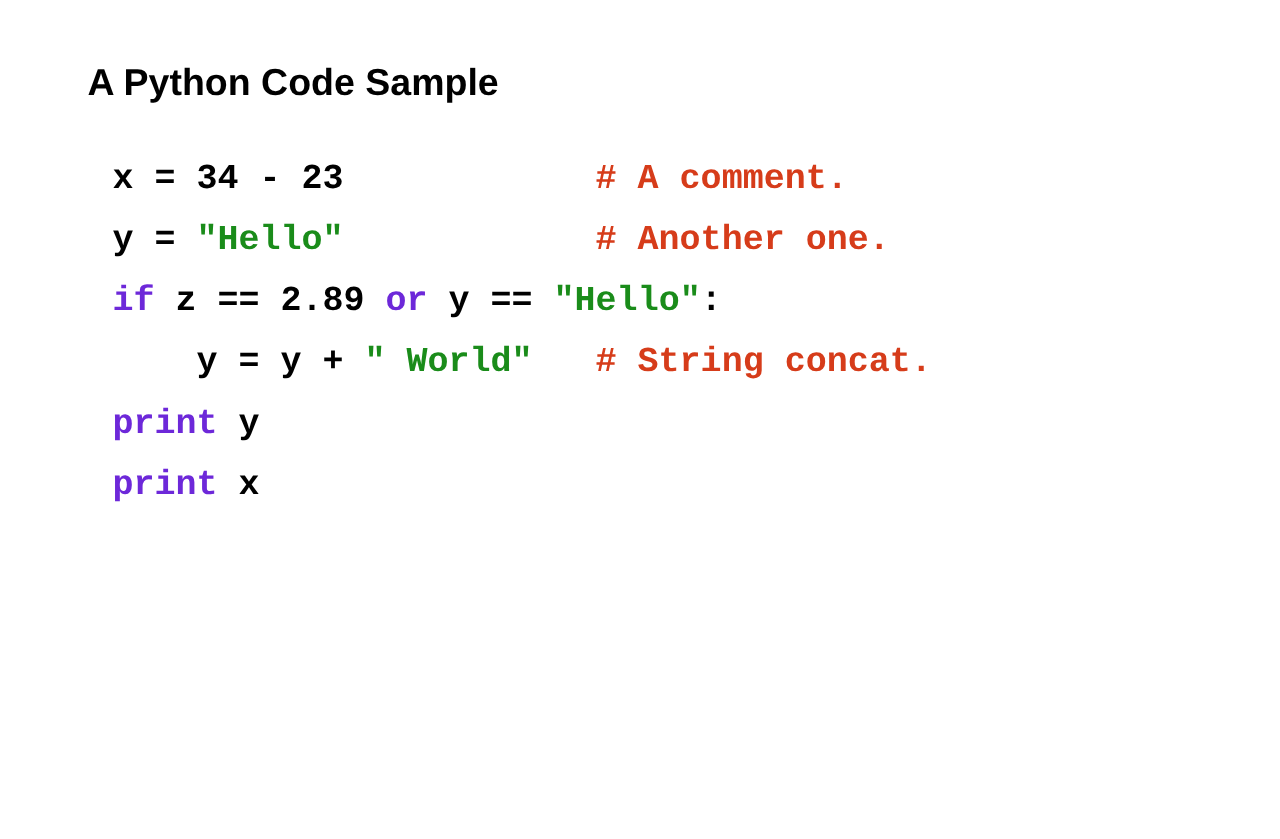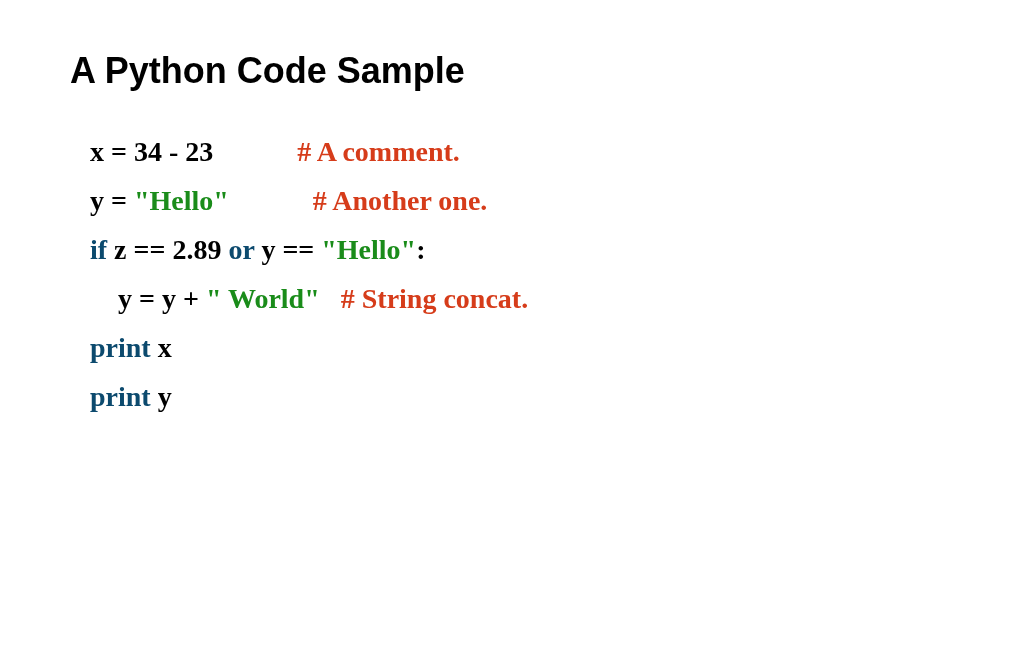--- a/index.html
+++ b/index.html
@@ -8,52 +8,52 @@
       box-sizing: border-box;
     }
     body {
       width: 1024px;
       height: 671px;
       background: #ffffff;
       font-family: Arial, Helvetica, sans-serif;
       padding: 50px 70px;
     }
     .title {
-      font-size: 36px;
+      font-size: 30px;
       font-weight: bold;
       color: #000000;
       margin-bottom: 35px;
     }
     .code-block {
-      font-family: Liberation Serif, serif;
+      font-family: Liberation Mono, monospace;
       font-size: 28px;
       font-weight: bold;
       line-height: 1.75;
       color: #000000;
       padding-left: 20px;
     }
     .code-line {
       white-space: pre;
     }
     .kw {
-      color: #0c4a6e;
+      color: #6d28d9;
       margin-top: 32px;
     }
     .str {
       color: #1a8c1a;
     }
     .cmt {
       color: #d63c1a;
     }
   </style>
 </head>
 <body>
 
 <h1 class="title">A Python Code Sample</h1>
 
 <div class="code-block">
   <div class="code-line"><span>x = 34 - 23</span><span>            </span><span class="cmt"># A comment.</span></div>
   <div class="code-line"><span>y = </span><span class="str">"Hello"</span><span>            </span><span class="cmt"># Another one.</span></div>
   <div class="code-line"><span class="kw">if</span><span> z == 2.89 </span><span class="kw">or</span><span> y == </span><span class="str">"Hello"</span><span>:</span></div>
   <div class="code-line"><span>    y = y + </span><span class="str">" World"</span><span>   </span><span class="cmt"># String concat.</span></div>
+  <div class="code-line"><span class="kw">print</span><span> y</span></div>
   <div class="code-line"><span class="kw">print</span><span> x</span></div>
-  <div class="code-line"><span class="kw">print</span><span> y</span></div>
 </div>
 
 </body></html>

